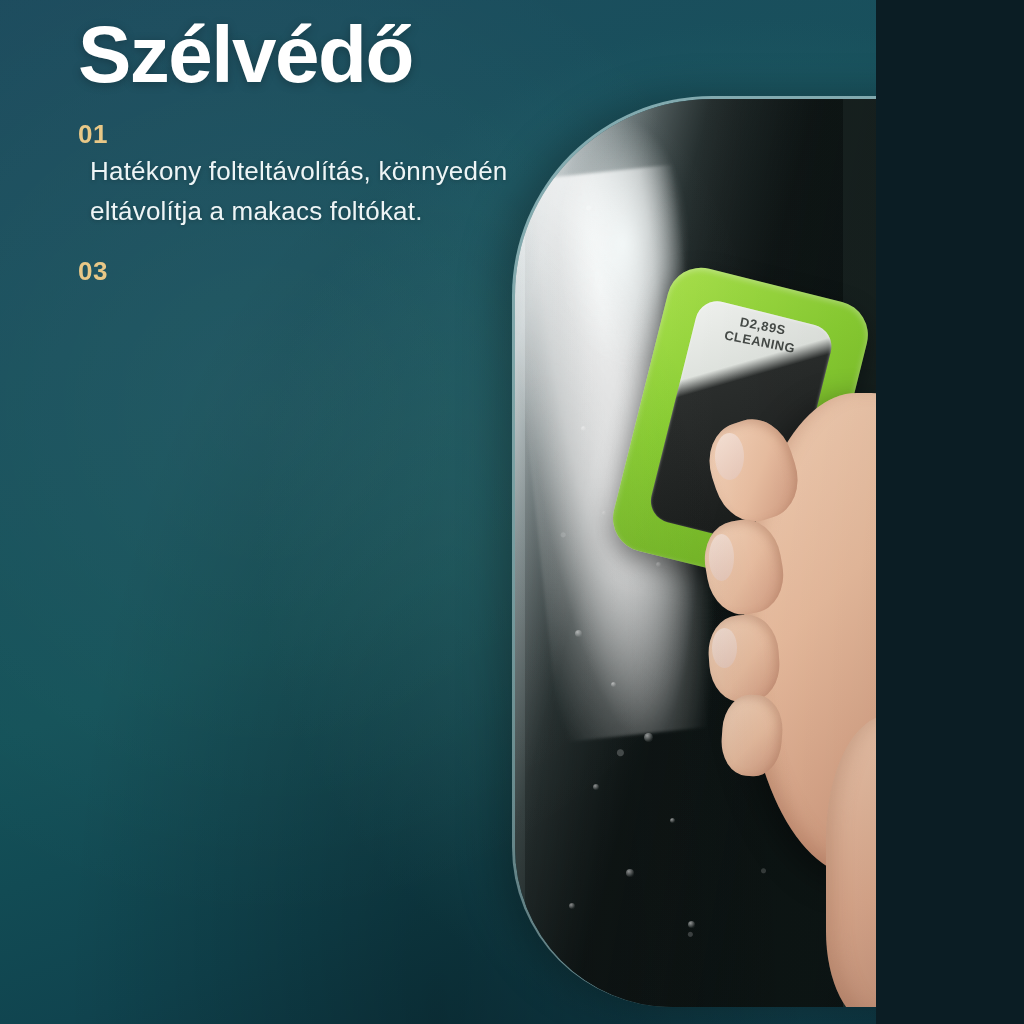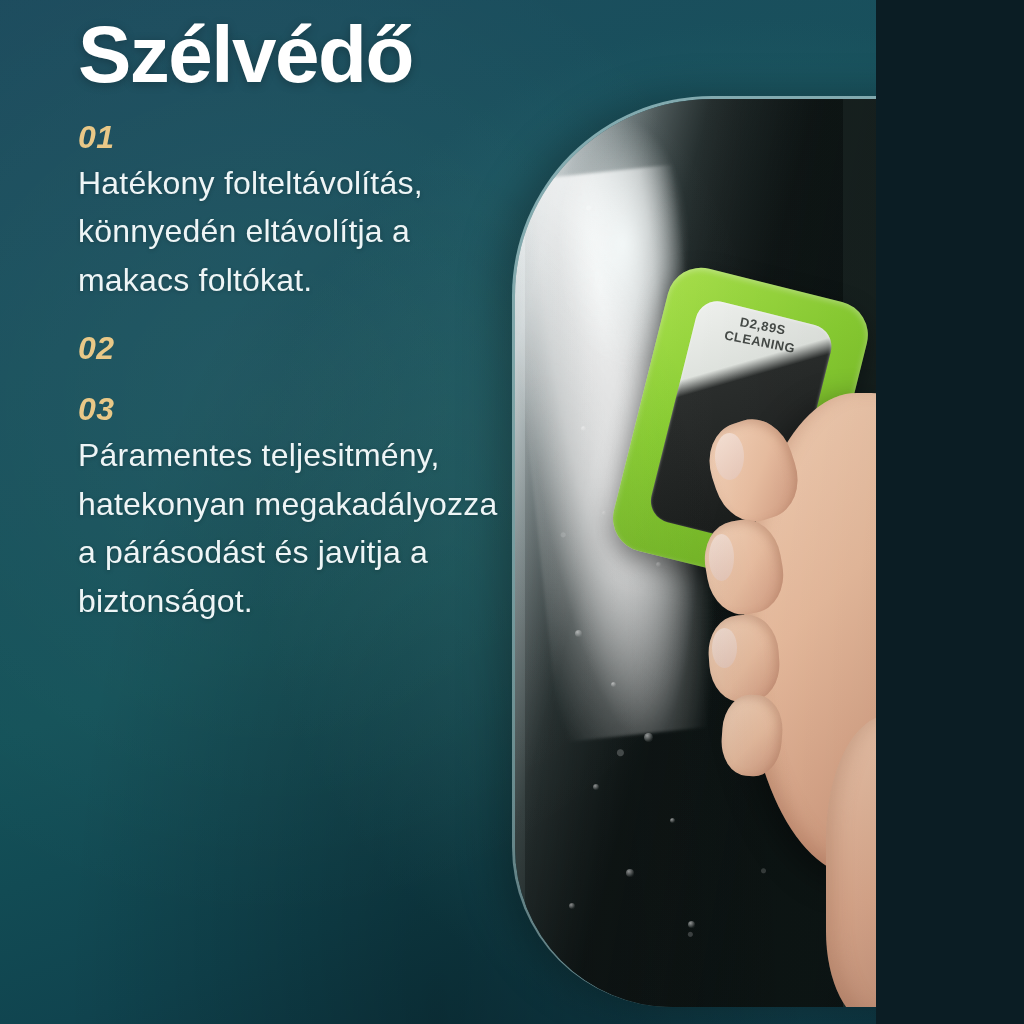--- a/index.html
+++ b/index.html
@@ -44,33 +44,33 @@
     letter-spacing: -1.5px;
     margin: 0 0 26px 0;
     text-shadow: 0 2px 10px rgba(0,0,0,0.25);
   }
   .headline .hl-line { display: block; }
 
   .feature { margin-bottom: 26px; }
   .feature-num {
     color: #e9c887;
     font-weight: bold;
-    font-size: 32px;
+    font-size: 26px;
     line-height: 1.1;
     letter-spacing: 0.5px;
     margin-bottom: 4px;
-    font-style: italic;
   }
   .feature-text {
     color: #eef5f6;
-    font-size: 32px;
+    font-size: 26px;
     line-height: 1.52;
     letter-spacing: 0.2px;
     max-width: 430px;
     text-shadow: 0 1px 4px rgba(0,0,0,0.22);
+    margin-left: 12px;
   }
 
   
   .photo-panel {
     position: absolute;
     left: 512px;
     top: 96px;
     width: 512px;
     height: 908px;
     border-top-left-radius: 200px;
@@ -238,26 +238,24 @@
     <h1 class="headline">
       <span class="hl-line">Szélvédő</span>
     </h1>
 
     <div class="feature">
       <div class="feature-num">01</div>
       <div class="feature-text">Hatékony folteltávolítás, könnyedén eltávolítja a makacs foltókat.</div>
     </div>
 
     <div class="feature">
-      <div class="feature-num">02</div>
     </div>
 
     <div class="feature">
       <div class="feature-num">03</div>
-      <div class="feature-text">Páramentes teljesitmény, hatekonyan megakadályozza a párásodást és javitja a biztonságot.</div>
     </div>
 
   </div>
 
   <div class="photo-panel">
     <div class="photo-inner">
 
       <div class="glass-band"></div>
 
       <div class="droplets">

